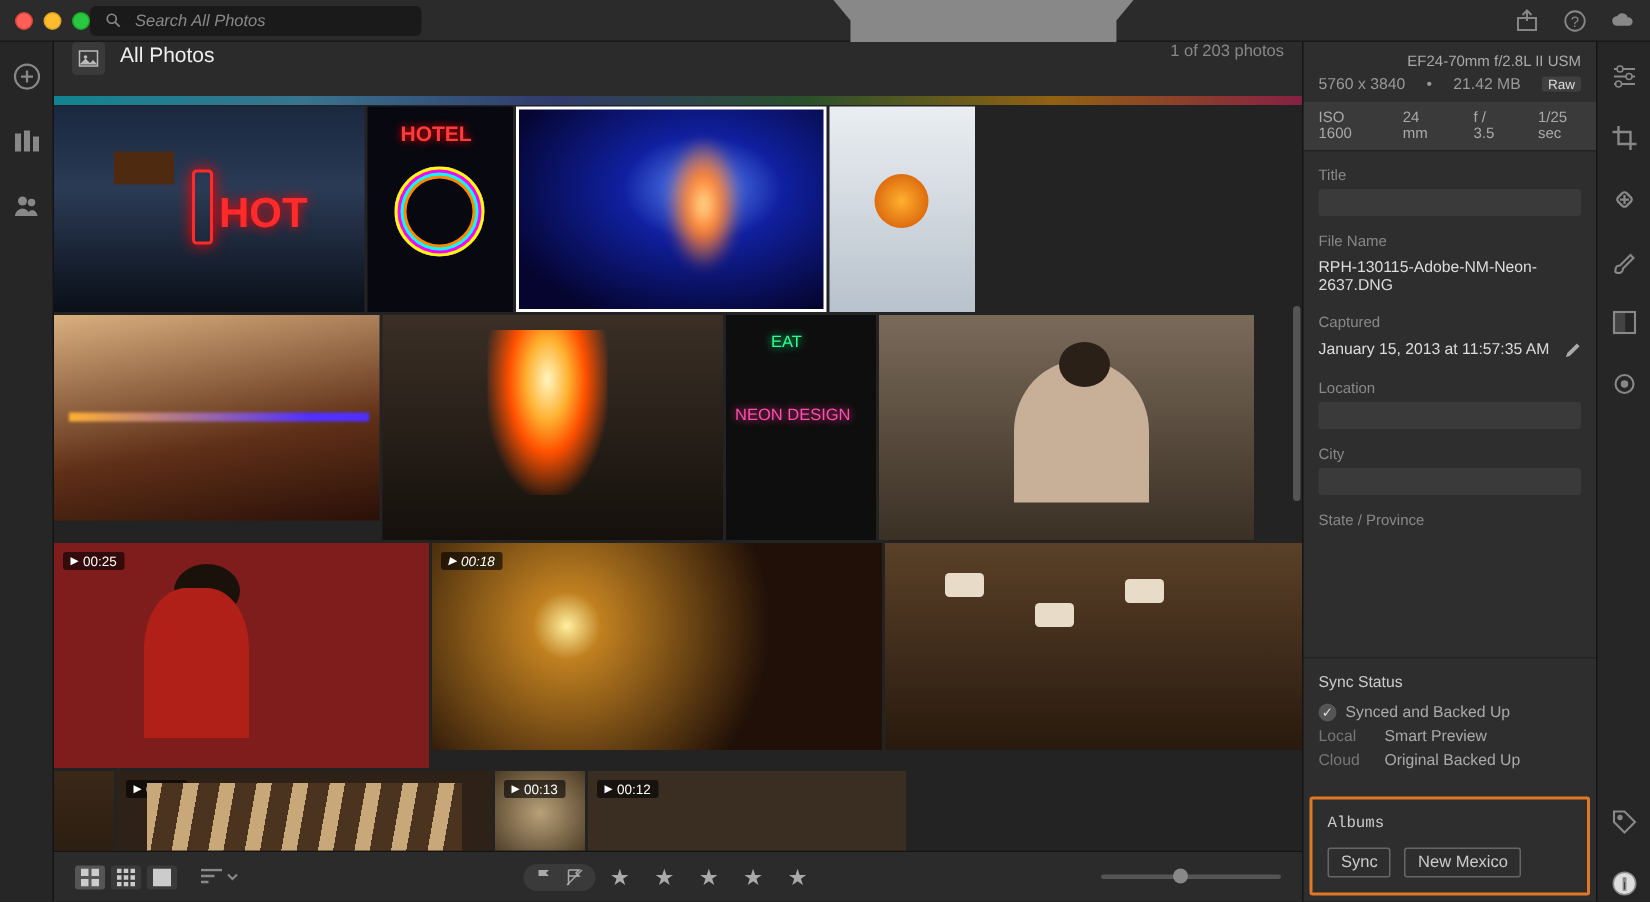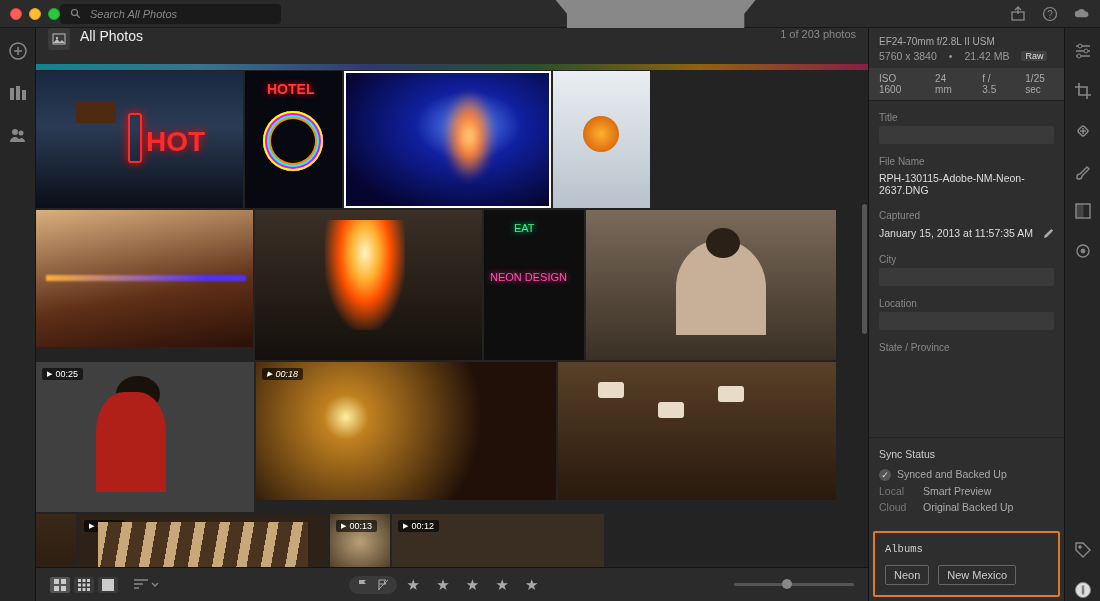--- a/index.html
+++ b/index.html
@@ -125,21 +125,21 @@
   background:radial-gradient(ellipse at 50% 30%,#fff6c0 0%,#ffb030 25%,#ff5000 45%,transparent 75%);}
 
 .t8{width:100px;height:150px;background:#0e0e0e;}
 .t8::before{content:"NEON DESIGN";position:absolute;top:60px;left:6px;color:#ff4fb0;font-size:11px;text-shadow:0 0 6px #ff3090;white-space:pre;line-height:1.3;}
 .t8::after{content:"EAT";position:absolute;top:12px;left:30px;color:#2fff8f;font-size:11px;text-shadow:0 0 6px #0f8;}
 
 .t9{width:250px;height:150px;background:linear-gradient(#7a6a5a,#3a3024);position:relative;}
 .t9::before{content:"";position:absolute;top:30px;left:90px;width:90px;height:95px;background:#c8b098;border-radius:50% 50% 0 0;}
 .t9::after{content:"";position:absolute;top:18px;left:120px;width:34px;height:30px;background:#2a2018;border-radius:50%;}
 
-.t10{width:218px;height:150px;background:#404040;}
+.t10{width:250px;height:150px;background:#7f1d1d;}
 .t10::after{content:"";position:absolute;top:30px;left:60px;width:70px;height:100px;background:#b02018;border-radius:40% 40% 0 0;}
 .t10::before{content:"";position:absolute;top:14px;left:80px;width:44px;height:36px;background:#1a120a;border-radius:50%;}
 
 .t11{width:300px;height:138px;background:radial-gradient(circle at 30% 40%,#fff0a0 0%,#c08020 10%,#201008 60%);font-style:italic;}
 .t12{width:278px;height:138px;background:linear-gradient(#5a4028,#281a0e);position:relative;}
 .t12::after{content:"";position:absolute;top:20px;left:40px;width:26px;height:16px;background:#e8dcc8;border-radius:3px;box-shadow:60px 20px 0 #e8dcc8,120px 4px 0 #e8dcc8;}
 .t13{width:40px;height:138px;background:linear-gradient(#3a2818,#18100a);}
 .t14{width:250px;height:138px;background:#2e2218;}
 .t14::after{content:"";position:absolute;top:8px;left:20px;width:210px;height:120px;
   background:repeating-linear-gradient(100deg,#c8a878 0 10px,#4a3420 10px 24px);}
@@ -172,22 +172,22 @@
 
 
 .right-panel {
   width: 196px; background: #2e2e2e;
   border-left: 1px solid #141414;
   display:flex;flex-direction:column;
   font-size:10.5px;
   overflow:hidden;
 }
 .meta-top{padding:8px 10px;border-bottom:1px solid #222;}
-.meta-line{color:#aaa;font-size:10px;}
-.meta-line2{display:flex;align-items:center;gap:12px;color:#999;margin-top:3px;}
+.meta-line{color:#aaa;font-size:10px;text-align:right;}
+.meta-line2{display:flex;align-items:center;gap:12px;color:#999;margin-top:3px;justify-content:space-between;}
 .badge{background:#404040;color:#ddd;font-size:9px;padding:0 4px;border-radius:2px;}
 .meta-bar{background:#3a3a3a;margin:6px -10px -8px;padding:5px 10px;display:flex;gap:24px;color:#aaa;font-size:10px;}
 
 .fields{padding:8px 0;flex:1;overflow:auto;}
 .field{padding:3px 10px 9px;}
 .field-label{color:#888;font-size:10px;}
 .field-value{background:#3a3a3a;margin-top:3px;padding:4px 6px;min-height:18px;color:#ddd;border-radius:2px;font-size:10.5px;}
 .field-value.ro{background:transparent;padding:2px 0;}
 
 .sync{border-top:1px solid #222;padding:10px;}
@@ -405,25 +405,25 @@
       <div class="field cap">
         <div class="field-label">Captured</div>
         <div class="field-value ro" style="display:flex;justify-content:space-between;align-items:center">
           <span>January 15, 2013 at 11:57:35 AM</span>
           <svg width="11" height="11" viewBox="0 0 12 12">
               <path d="M1 11l1-3 7-7 2 2-7 7z" fill="#aaa"></path>
             </svg>
         </div>
       </div>
       <div class="field">
+          <div class="field-label">Location</div>
+          <div class="field-value"></div>
+        </div>
+      <div class="field">
           <div class="field-label">City</div>
-          <div class="field-value"></div>
-        </div>
-      <div class="field">
-          <div class="field-label">Location</div>
           <div class="field-value"></div>
         </div>
       <div class="field">
           <div class="field-label">State / Province</div>
         </div>
 
     </div>
 
     <div class="sync">
       <div class="sync-title">Sync Status</div>
@@ -435,21 +435,21 @@
           <span>Smart Preview</span>
         </div>
       <div class="sync-row">
           <span class="k">Cloud</span>
           <span>Original Backed Up</span>
         </div>
     </div>
 
     <div class="albums">
       <div class="albums-title">Albums</div>
-      <span class="album-tag">Neon</span>
+      <span class="album-tag">Sync</span>
       <span class="album-tag">New Mexico</span>
     </div>
   </div>
 
   <div class="tool-rail">
     <span><svg viewBox="0 0 18 18">
           <path d="M2 4h14M2 9h14M2 14h14" stroke="#888" stroke-width="1.4"></path>
           <circle cx="6" cy="4" r="2" fill="#262626" stroke="#888"></circle>
           <circle cx="12" cy="9" r="2" fill="#262626" stroke="#888"></circle>
           <circle cx="5" cy="14" r="2" fill="#262626" stroke="#888"></circle>

